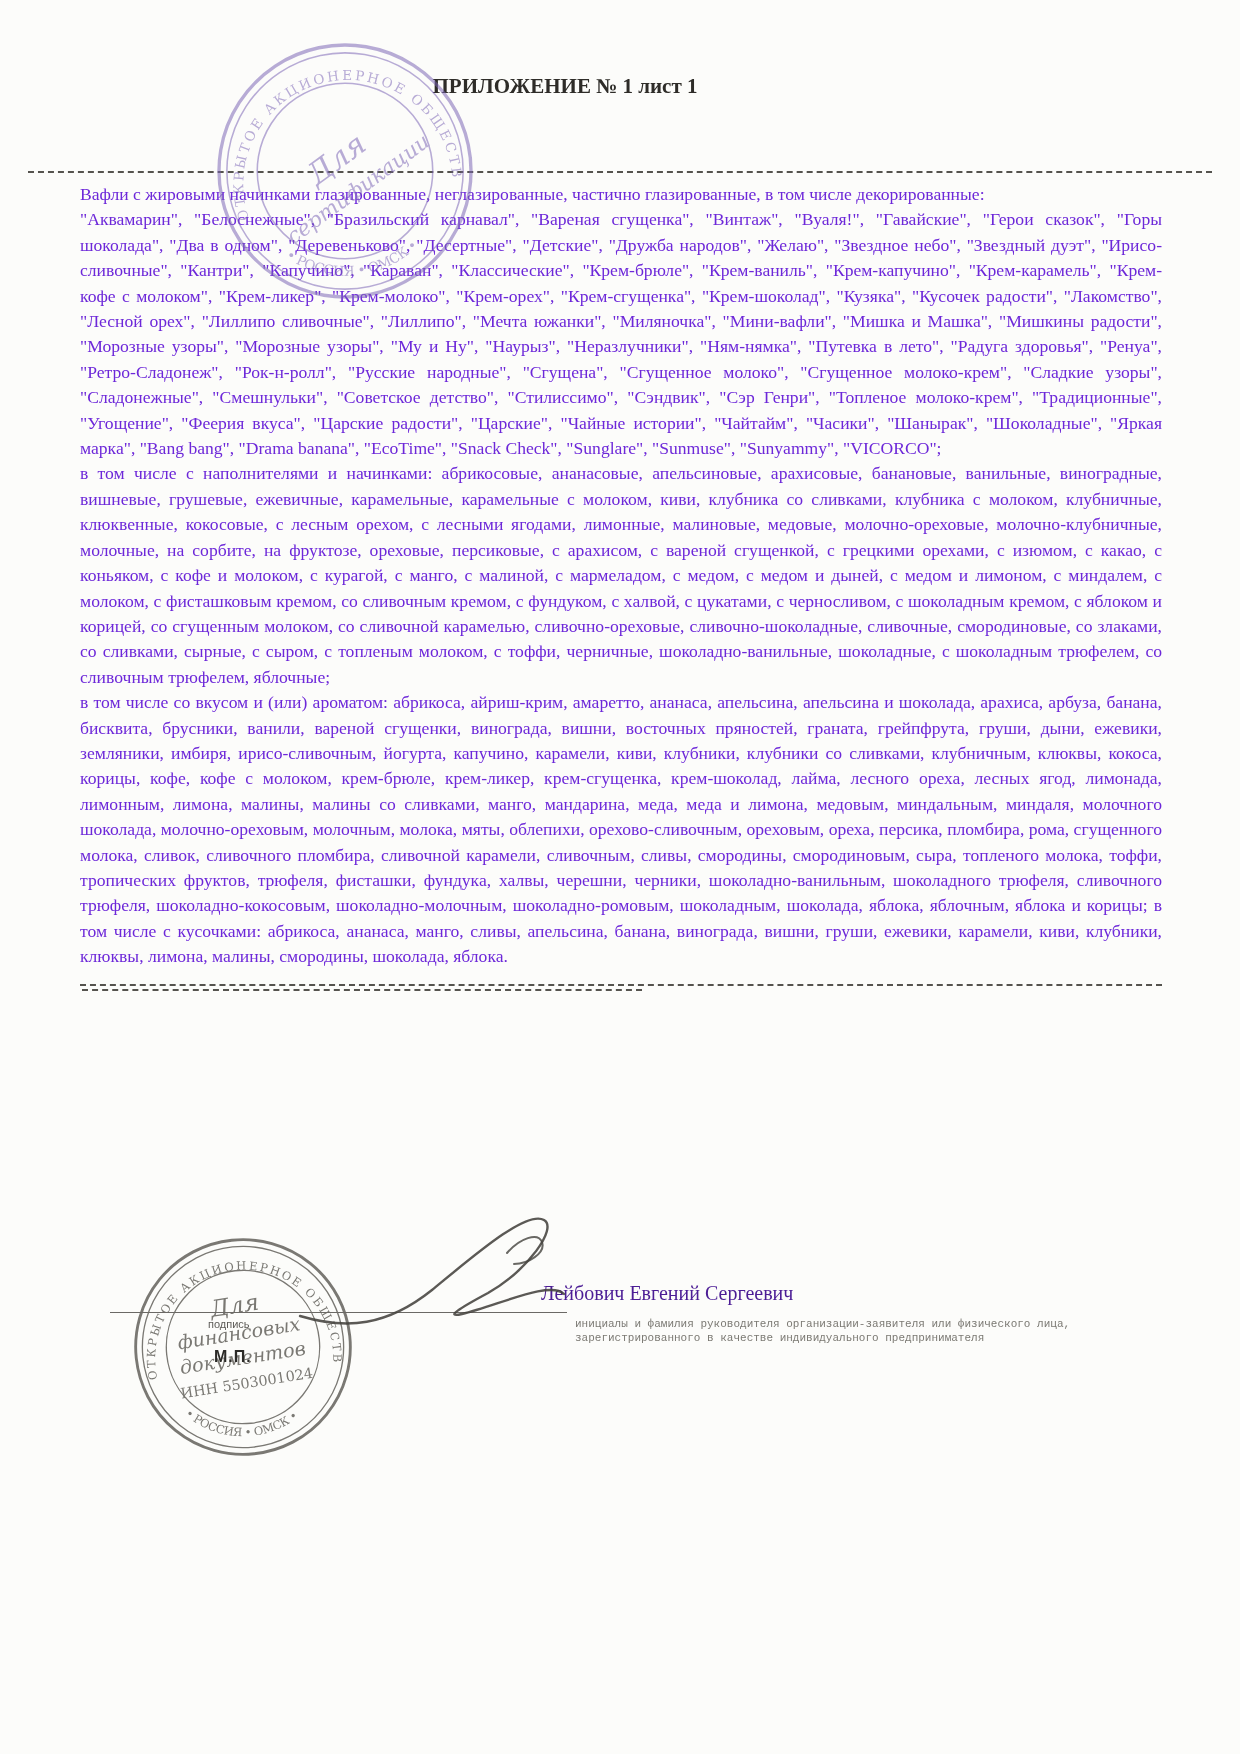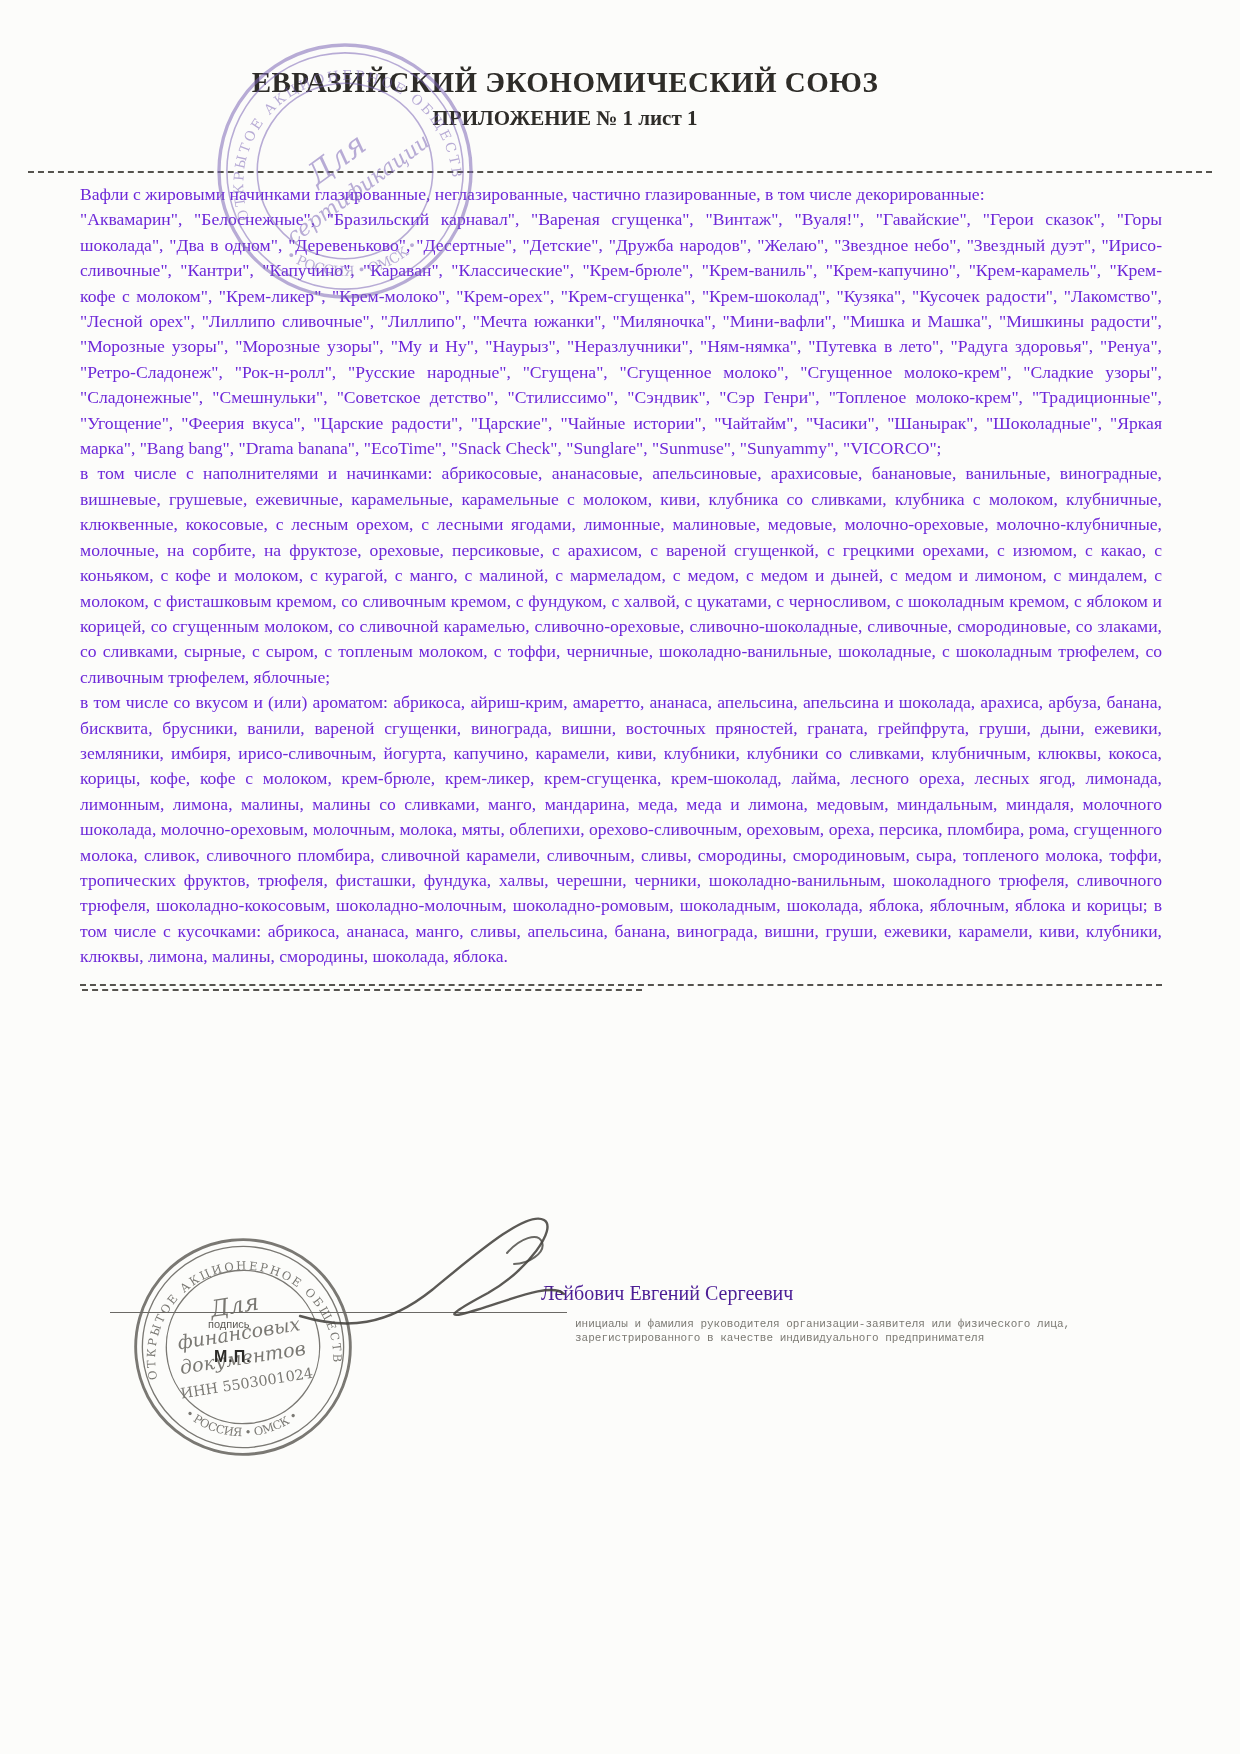--- a/index.html
+++ b/index.html
@@ -51,21 +51,20 @@
   .ring-text{font-size:12px;letter-spacing:1.5px;}
   .ring-text-bottom{font-size:12px;letter-spacing:2px;}
   .script{font-style:italic;}
 </style>
 </head>
 <body>
 
 <div class="page">
 
   <div class="header">
-    <h1>ЕВРАЗИЙСКИЙ ЭКОНОМИЧЕСКИЙ СОЮЗ</h1>
     <h2>ПРИЛОЖЕНИЕ № 1 лист 1</h2>
   </div>
   <div class="rule rule-top"></div>
 
   <div class="content">
     <p>Вафли с жировыми начинками глазированные, неглазированные, частично глазированные, в том числе декорированные:</p>
     <p>"Аквамарин", "Белоснежные", "Бразильский карнавал", "Вареная сгущенка", "Винтаж", "Вуаля!", "Гавайские", "Герои сказок", "Горы шоколада", "Два в одном", "Деревеньково", "Десертные", "Детские", "Дружба народов", "Желаю", "Звездное небо", "Звездный дуэт", "Ирисо-сливочные", "Кантри", "Капучино", "Караван", "Классические", "Крем-брюле", "Крем-ваниль", "Крем-капучино", "Крем-карамель", "Крем-кофе с молоком", "Крем-ликер", "Крем-молоко", "Крем-орех", "Крем-сгущенка", "Крем-шоколад", "Кузяка", "Кусочек радости", "Лакомство", "Лесной орех", "Лиллипо сливочные", "Лиллипо", "Мечта южанки", "Миляночка", "Мини-вафли", "Мишка и Машка", "Мишкины радости", "Морозные узоры", "Морозные узоры", "Му и Ну", "Наурыз", "Неразлучники", "Ням-нямка", "Путевка в лето", "Радуга здоровья", "Ренуа", "Ретро-Сладонеж", "Рок-н-ролл", "Русские народные", "Сгущена", "Сгущенное молоко", "Сгущенное молоко-крем", "Сладкие узоры", "Сладонежные", "Смешнульки", "Советское детство", "Стилиссимо", "Сэндвик", "Сэр Генри", "Топленое молоко-крем", "Традиционные", "Угощение", "Феерия вкуса", "Царские радости", "Царские", "Чайные истории", "Чайтайм", "Часики", "Шанырак", "Шоколадные", "Яркая марка", "Bang bang", "Drama banana", "EcoTime", "Snack Check", "Sunglare", "Sunmuse", "Sunyammy", "VICORCO";</p>
     <p>в том числе с наполнителями и начинками: абрикосовые, ананасовые, апельсиновые, арахисовые, банановые, ванильные, виноградные, вишневые, грушевые, ежевичные, карамельные, карамельные с молоком, киви, клубника со сливками, клубника с молоком, клубничные, клюквенные, кокосовые, с лесным орехом, с лесными ягодами, лимонные, малиновые, медовые, молочно-ореховые, молочно-клубничные, молочные, на сорбите, на фруктозе, ореховые, персиковые, с арахисом, с вареной сгущенкой, с грецкими орехами, с изюмом, с какао, с коньяком, с кофе и молоком, с курагой, с манго, с малиной, с мармеладом, с медом, с медом и дыней, с медом и лимоном, с миндалем, с молоком, с фисташковым кремом, со сливочным кремом, с фундуком, с халвой, с цукатами, с черносливом, с шоколадным кремом, с яблоком и корицей, со сгущенным молоком, со сливочной карамелью, сливочно-ореховые, сливочно-шоколадные, сливочные, смородиновые, со злаками, со сливками, сырные, с сыром, с топленым молоком, с тоффи, черничные, шоколадно-ванильные, шоколадные, с шоколадным трюфелем, со сливочным трюфелем, яблочные;</p>
     <p>в том числе со вкусом и (или) ароматом: абрикоса, айриш-крим, амаретто, ананаса, апельсина, апельсина и шоколада, арахиса, арбуза, банана, бисквита, брусники, ванили, вареной сгущенки, винограда, вишни, восточных пряностей, граната, грейпфрута, груши, дыни, ежевики, земляники, имбиря, ирисо-сливочным, йогурта, капучино, карамели, киви, клубники, клубники со сливками, клубничным, клюквы, кокоса, корицы, кофе, кофе с молоком, крем-брюле, крем-ликер, крем-сгущенка, крем-шоколад, лайма, лесного ореха, лесных ягод, лимонада, лимонным, лимона, малины, малины со сливками, манго, мандарина, меда, меда и лимона, медовым, миндальным, миндаля, молочного шоколада, молочно-ореховым, молочным, молока, мяты, облепихи, орехово-сливочным, ореховым, ореха, персика, пломбира, рома, сгущенного молока, сливок, сливочного пломбира, сливочной карамели, сливочным, сливы, смородины, смородиновым, сыра, топленого молока, тоффи, тропических фруктов, трюфеля, фисташки, фундука, халвы, черешни, черники, шоколадно-ванильным, шоколадного трюфеля, сливочного трюфеля, шоколадно-кокосовым, шоколадно-молочным, шоколадно-ромовым, шоколадным, шоколада, яблока, яблочным, яблока и корицы; в том числе с кусочками: абрикоса, ананаса, манго, сливы, апельсина, банана, винограда, вишни, груши, ежевики, карамели, киви, клубники, клюквы, лимона, малины, смородины, шоколада, яблока.</p>
     <div class="rule rule-end-full"></div>

